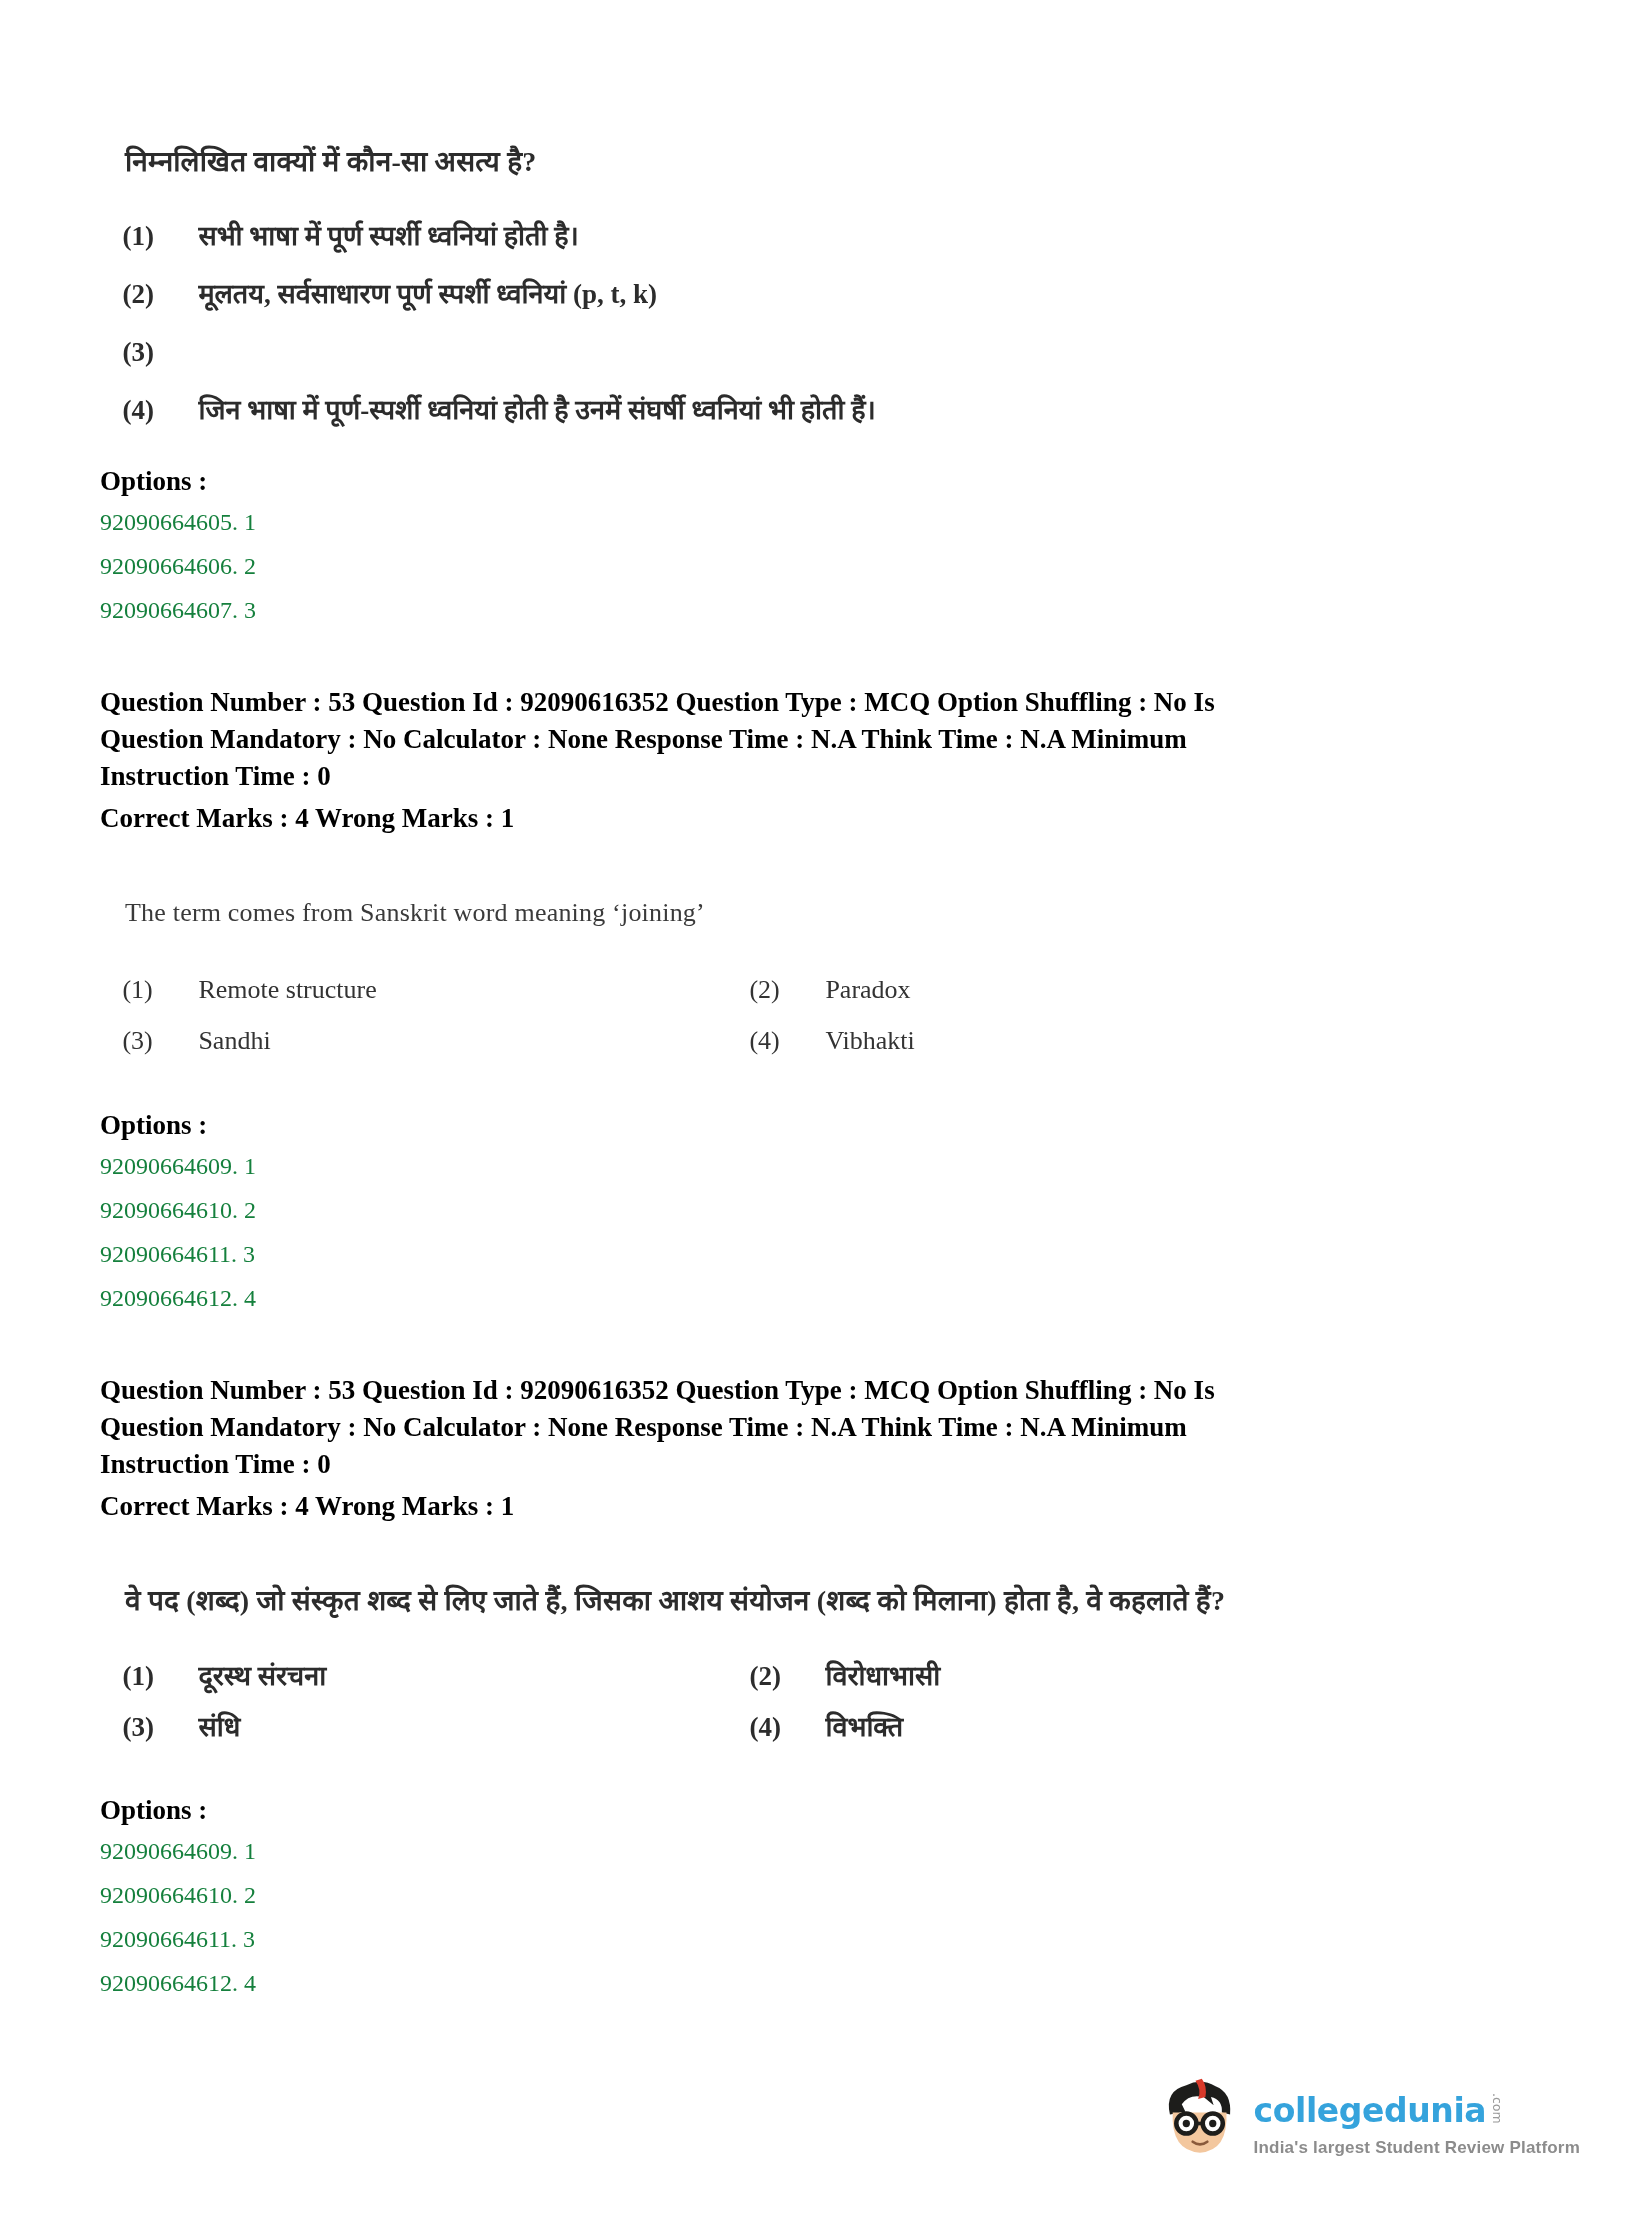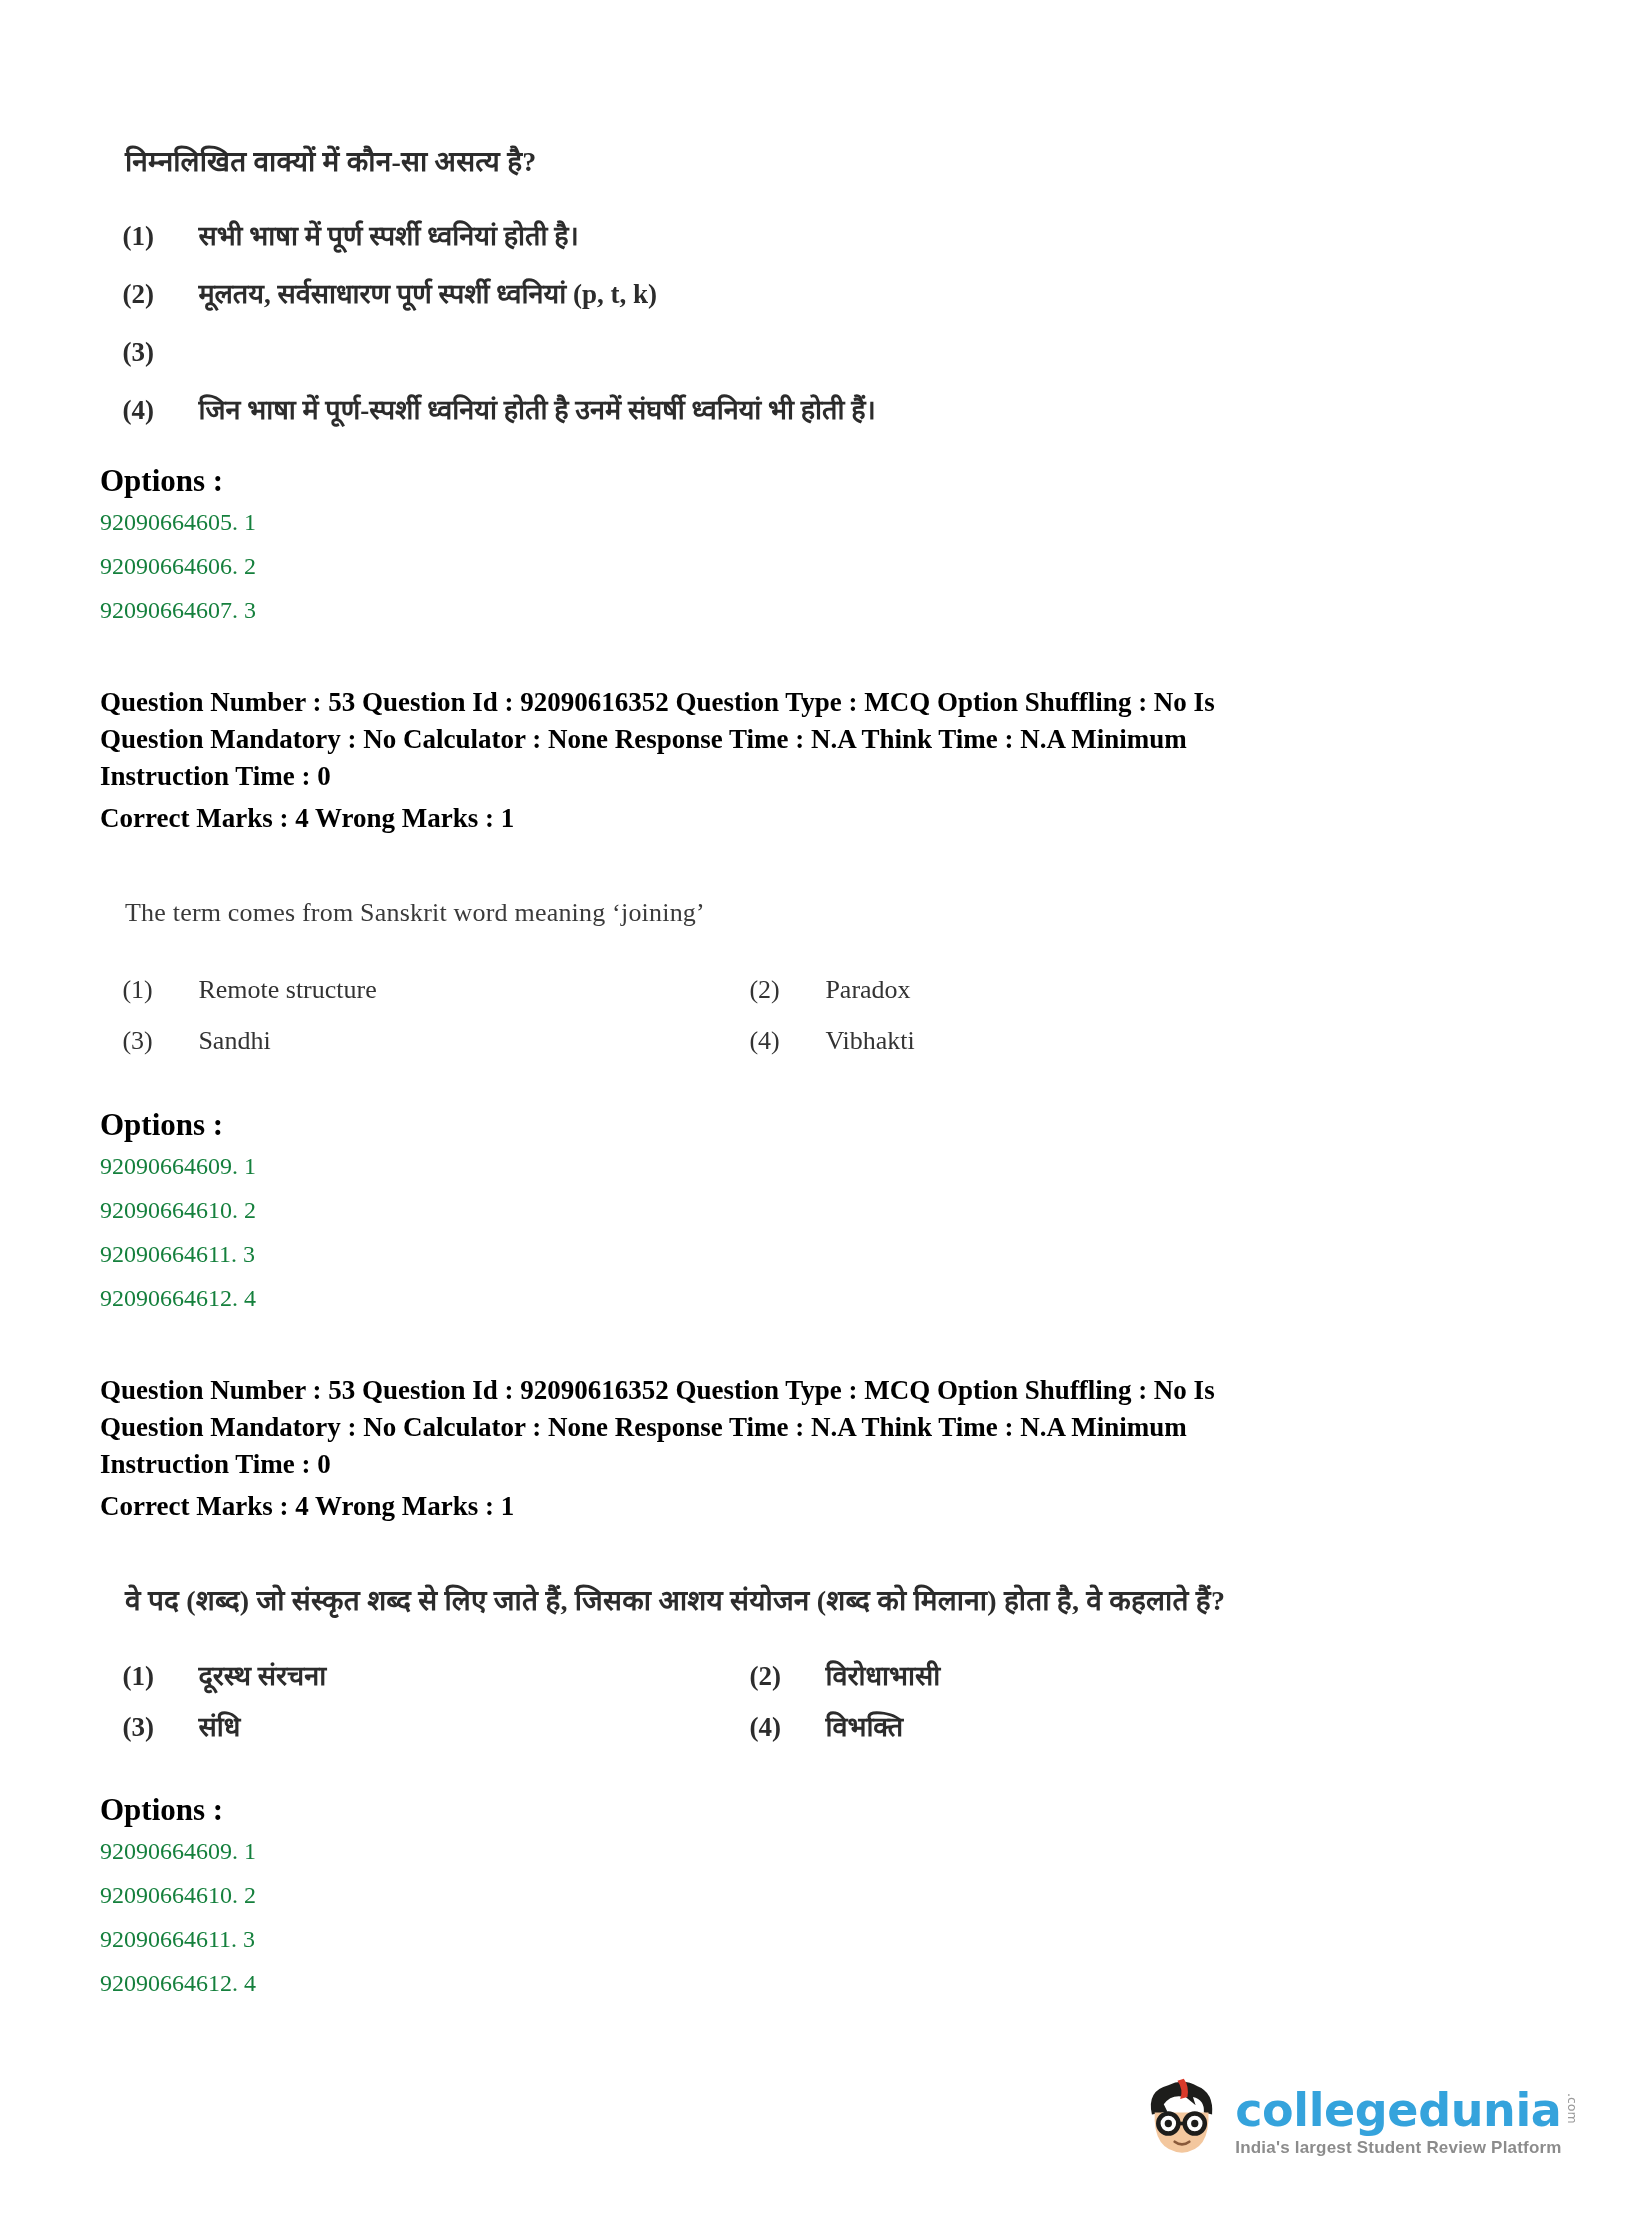--- a/index.html
+++ b/index.html
@@ -61,21 +61,21 @@
     font-size: 26px;
     line-height: 37px;
     color: #333333;
   }
   .choices-grid.hi .choice { font-weight: 600; color: #2c2c2c; font-size: 27px; }
   .choices-grid .cnum { flex: none; width: 76px; margin-left: 22.4px; }
 
   
   .options-label {
     font-weight: bold;
-    font-size: 31px;
+    font-size: 27px;
     line-height: 38px;
     margin-top: 32px;
   }
   .option-ids .oid {
     font-size: 24px;
     line-height: 44px;
     color: #15803d;
   }
   .options-label.mt-lg { margin-top: 47px; }
   .options-label.mt-xl { margin-top: 45px; }
@@ -101,21 +101,21 @@
     bottom: 47px;
     display: flex;
     align-items: center;
     gap: 12.5px;
   }
   .mascot { width: 82px; height: 93px; flex: none; }
   .brand-row { display: flex; align-items: flex-start; }
   .brand-name {
     font-family: "DejaVu Sans", sans-serif;
     font-weight: bold;
-    font-size: 46px;
+    font-size: 33px;
     line-height: 43px;
     color: #35a3dc;
     letter-spacing: -0.4px;
   }
   .brand-dotcom {
     font-family: "DejaVu Sans", sans-serif;
     font-size: 12.5px;
     color: #9b9b9b;
     margin-left: 3.6px;
     margin-top: 3.6px;

